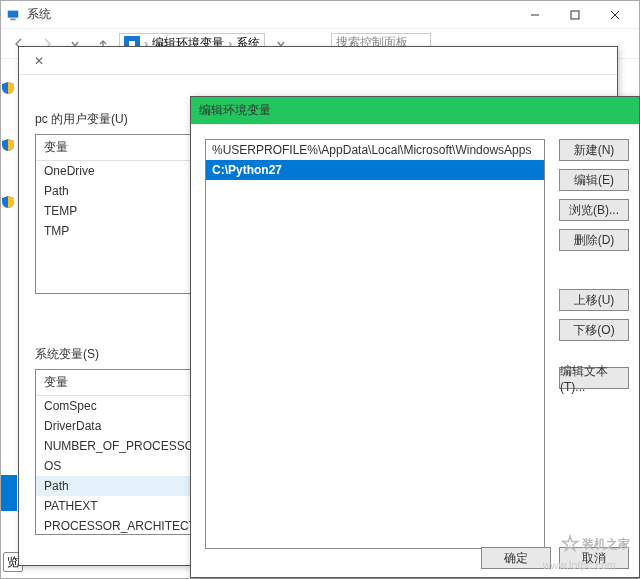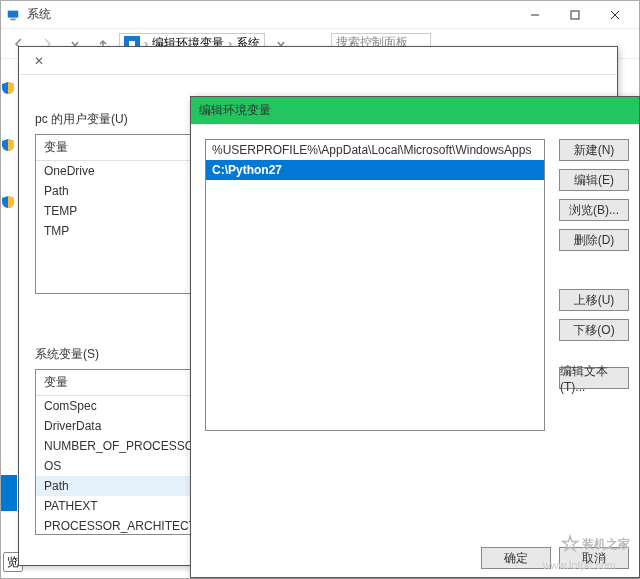--- a/index.html
+++ b/index.html
@@ -34,21 +34,21 @@
     .env-list { border: 1px solid #888; background: #fff; height: 160px; overflow: hidden; margin-bottom: 52px; }
     .env-list-hdr { background: #fff; color: #333; padding: 4px 8px; border-bottom: 1px solid #e0e0e0; font-weight: normal; }
     .env-list-item { padding: 3px 8px; color: #333; }
     .env-list-item.sel { background: #e5f1fb; }
     .env-list2 { height: 166px; margin-bottom: 0; }
     
     .edit-dialog { position: absolute; top: 96px; left: 190px; width: 450px; height: 482px; background: #fff; border: 1px solid #555; box-shadow: 2px 2px 8px rgba(0,0,0,0.25); }
     .edit-titlebar { height: 28px; display: flex; align-items: center; padding: 1px 8px; background: #22c55e; border-bottom: 1px solid #e5e5e5; }
     .edit-titlebar .title { flex: 1; color: #333; }
     .edit-body { position: relative; padding: 14px; height: calc(100% - 28px); }
-    .path-list { position: absolute; top: 14px; left: 14px; width: 340px; height: 292px; border: 1px solid #888; background: #fff; }
+    .path-list { position: absolute; top: 14px; left: 14px; width: 340px; height: 410px; border: 1px solid #888; background: #fff; }
     .path-item { padding: 3px 6px; color: #333; }
     .path-item.sel { background: #0078d4; color: #fff; font-weight: bold; }
     .btn-col { position: absolute; top: 14px; right: 10px; width: 70px; display: flex; flex-direction: column; }
     .dlg-btn { height: 22px; border: 1px solid #888; background: #e8e8e8; color: #333; display: flex; align-items: center; justify-content: center; margin-bottom: 8px; cursor: pointer; }
     .btn-gap { height: 30px; }
     .btn-gap2 { height: 18px; }
     .bottom-btns { position: absolute; bottom: 8px; right: 10px; display: flex; gap: 8px; text-align: right; }
     .bottom-btns .dlg-btn { width: 70px; margin-bottom: 0; }
     
     .watermark { position: absolute; bottom: 22px; right: 10px; color: #bbb; font-size: 14px; font-weight: bold; pointer-events: none; display: flex; align-items: center; gap: 2px; }

